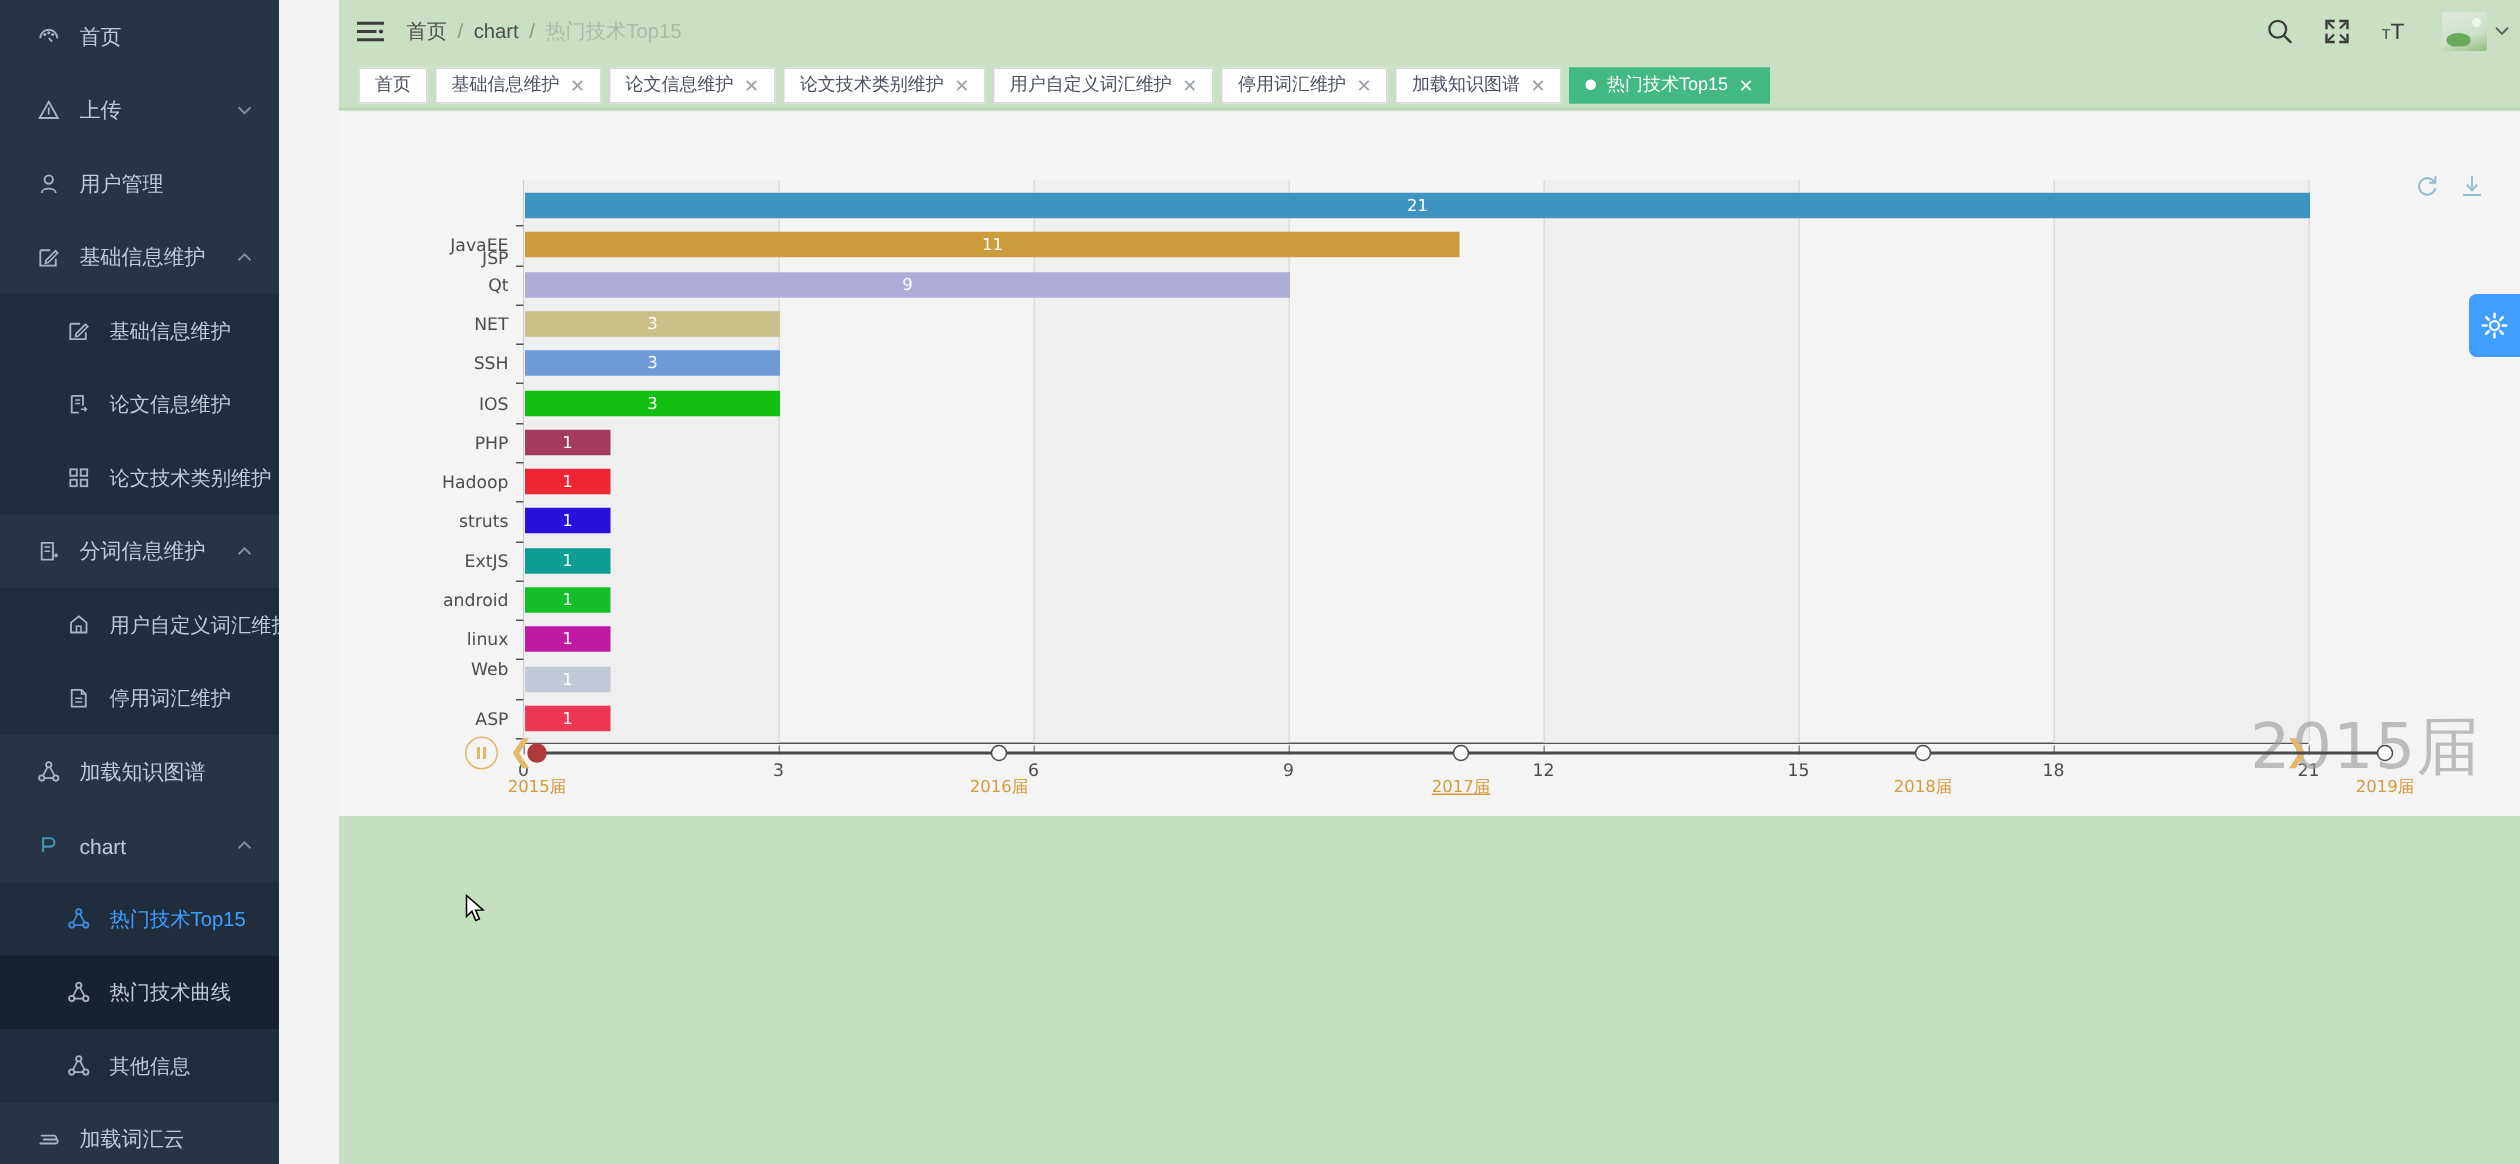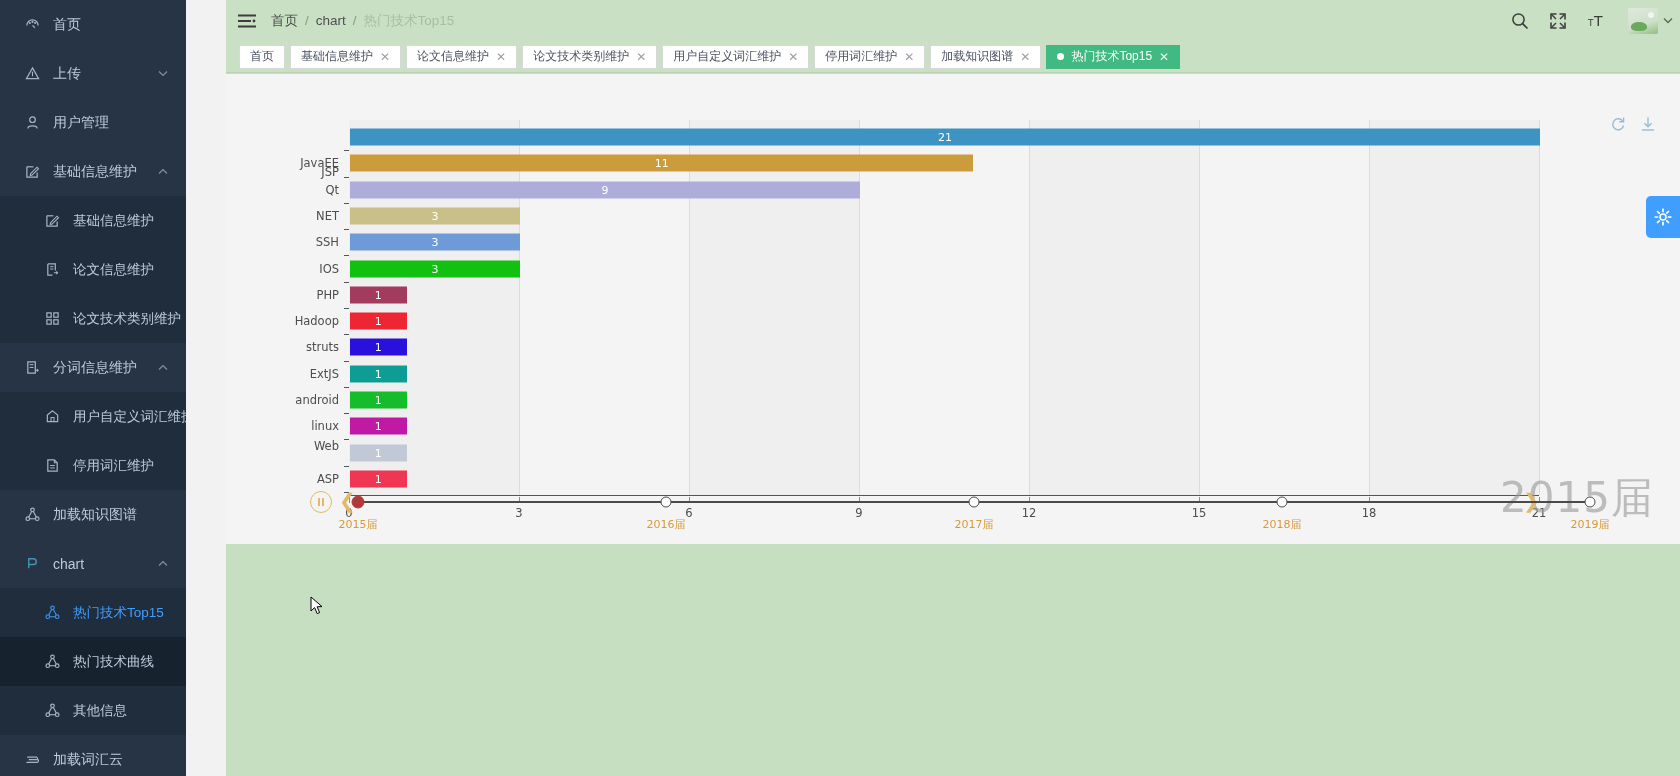--- a/index.html
+++ b/index.html
@@ -664,21 +664,21 @@
             <div class="pb"></div>
         </div>
         <div id="tl-prev">❮</div>
         <div id="tl-next">❯</div>
         <div id="tl-track">
             <div class="tl-node cur" style="left:0%;"></div>
             <div class="tl-nlabel" style="left:0%;">2015届</div>
             <div class="tl-node" style="left:25%;"></div>
             <div class="tl-nlabel" style="left:25%;">2016届</div>
             <div class="tl-node" style="left:50%;"></div>
-            <div class="tl-nlabel" style="left:50%;">2017届</div>
+            <div class="tl-nlabel" style="left:50%;text-decoration:underline;">2017届</div>
             <div class="tl-node" style="left:75%;"></div>
             <div class="tl-nlabel" style="left:75%;">2018届</div>
             <div class="tl-node" style="left:100%;"></div>
             <div class="tl-nlabel" style="left:100%;">2019届</div>
           </div>
       </div>
     </div>
 
     <div id="footer-green"></div>
 

